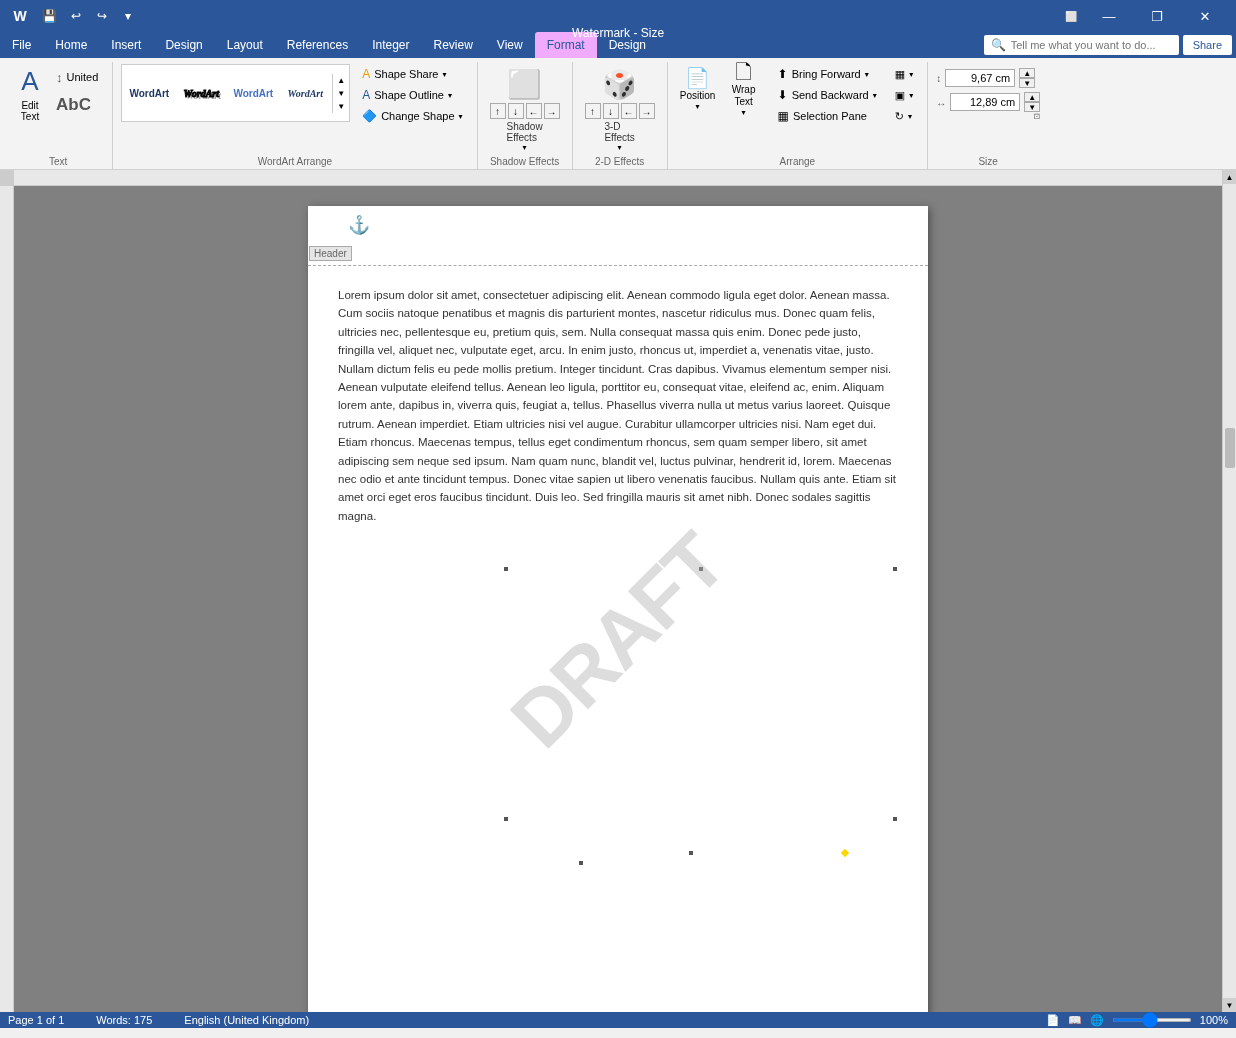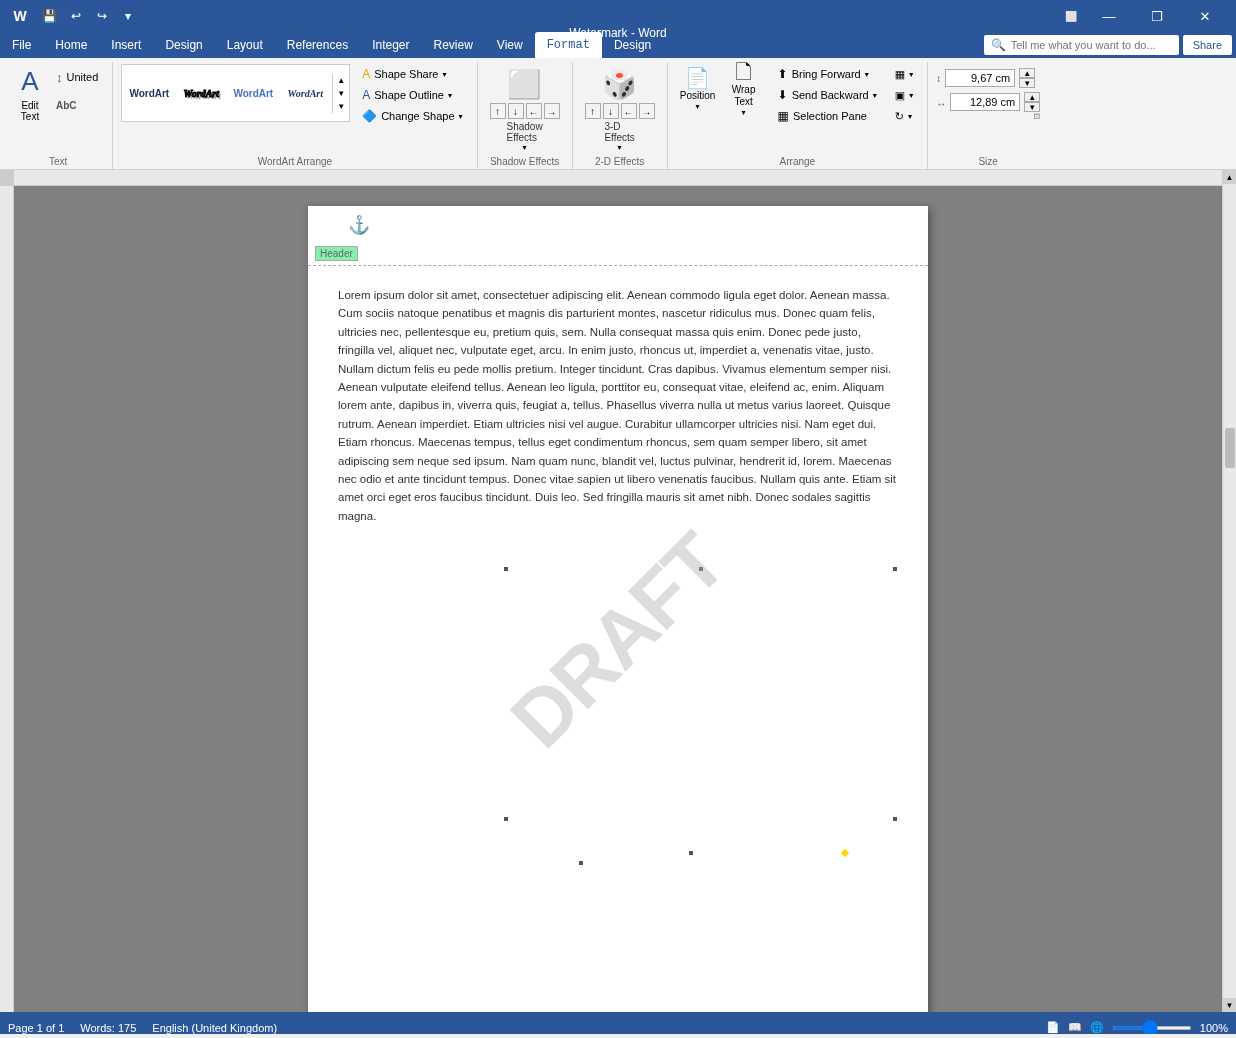--- a/index.html
+++ b/index.html
@@ -30,21 +30,21 @@
     }
     .menu-item {
       color: white;
       padding: 0 12px;
       display: flex;
       align-items: center;
       cursor: pointer;
       font-size: 12px;
       height: 100%;
     }
-    .menu-item.active { background: #ffffff; color: #2b579a; border-radius: 3px 3px 0 0; font-family: Liberation Mono, monospace; }
+    .menu-item.active { background: #f0abfc; color: #2b579a; border-radius: 3px 3px 0 0; }
     .search-bar {
       margin-left: auto;
       display: flex;
       align-items: center;
       background: white;
       border-radius: 2px;
       padding: 2px 8px;
       margin-right: 4px;
       gap: 4px;
       height: 20px;
@@ -175,26 +175,26 @@
     }
     .page-header-area {
       border-bottom: 1px dashed #aaa;
       height: 60px;
       position: relative;
       padding: 8px;
     }
     .header-label {
       position: absolute;
       bottom: 4px;
-      left: 7px;
+      left: 1px;
       font-size: 10px;
       color: #666;
       border: 1px solid #aaa;
       padding: 1px 4px;
-      background: #86efac;
+      background: #e5e5e5;
     }
     .anchor-icon {
       color: #4472c4;
       font-size: 18px;
       position: absolute;
       top: 8px;
       left: 40px;
     }
     .page-content {
       padding: 20px 30px;
@@ -256,26 +256,26 @@
       top: 30%;
       width: 10px;
       left: 2px;
       height: 40px;
       background: #bbb;
       border-radius: 2px;
     }
     .status-bar {
       background: #2b579a;
       color: white;
-      height: 22px;
-      display: flex;
-      align-items: flex-end;
+      height: 16px;
+      display: flex;
+      align-items: center;
       padding: 0 8px;
       font-size: 11px;
-      gap: 16px;
+      gap: 32px;
     }
     .status-right { margin-left: auto; display: flex; gap: 8px; align-items: center; }
     .zoom-slider { width: 80px; height: 4px; background: white; }
     .expand-btn { font-size: 8px; color: #666; cursor: pointer; }
   </style>
 </head>
 <body>
 
 <div class="title-bar">
   <div class="title-bar-left">
@@ -285,21 +285,21 @@
     <div class="quick-access">
       <div class="qa-btn">💾</div>
       <div class="qa-btn">↩</div>
       <div class="qa-btn">↪</div>
       <div class="qa-btn">▾</div>
     </div>
   </div>
 
 
   <div style="position:absolute;left:50%;transform:translateX(-50%);margin-top:18px;top:8px;">
-    <span style="font-size:12px;">Watermark - Word</span>
+    <span style="font-size:12px;">Watermark - Size</span>
   </div>
 
   <div class="title-bar-right">
     <div class="qa-btn" style="font-size:10px;">⬜</div>
     <div class="title-btn">
       <span>—</span>
     </div>
     <div class="title-btn">
       <span>❐</span>
     </div>
@@ -335,21 +335,21 @@
       <div class="ribbon-btn" style="height:60px;">
         <div class="icon" style="font-size:26px;color:#2b579a;">A</div>
         <div style="font-size:10px;line-height:1.1;">Edit<br>Text</div>
       </div>
       <div style="display:flex;flex-direction:column;gap:2px;">
         <div class="ribbon-btn-small" style="height:26px;">
           <span style="font-size:13px;color:#555;">↕</span>
           <span>United</span>
         </div>
         <div class="ribbon-btn-small" style="height:26px;">
-          <span style="font-size:10px;font-weight:bold;color:#555;">AbC</span>
+          <span style="font-size:17px;font-weight:bold;color:#555;">AbC</span>
         </div>
       </div>
     </div>
     <div class="ribbon-group-label">Text</div>
   </div>
 
   <div class="ribbon-group">
     <div class="ribbon-controls">
 
       <div class="wordart-gallery">

